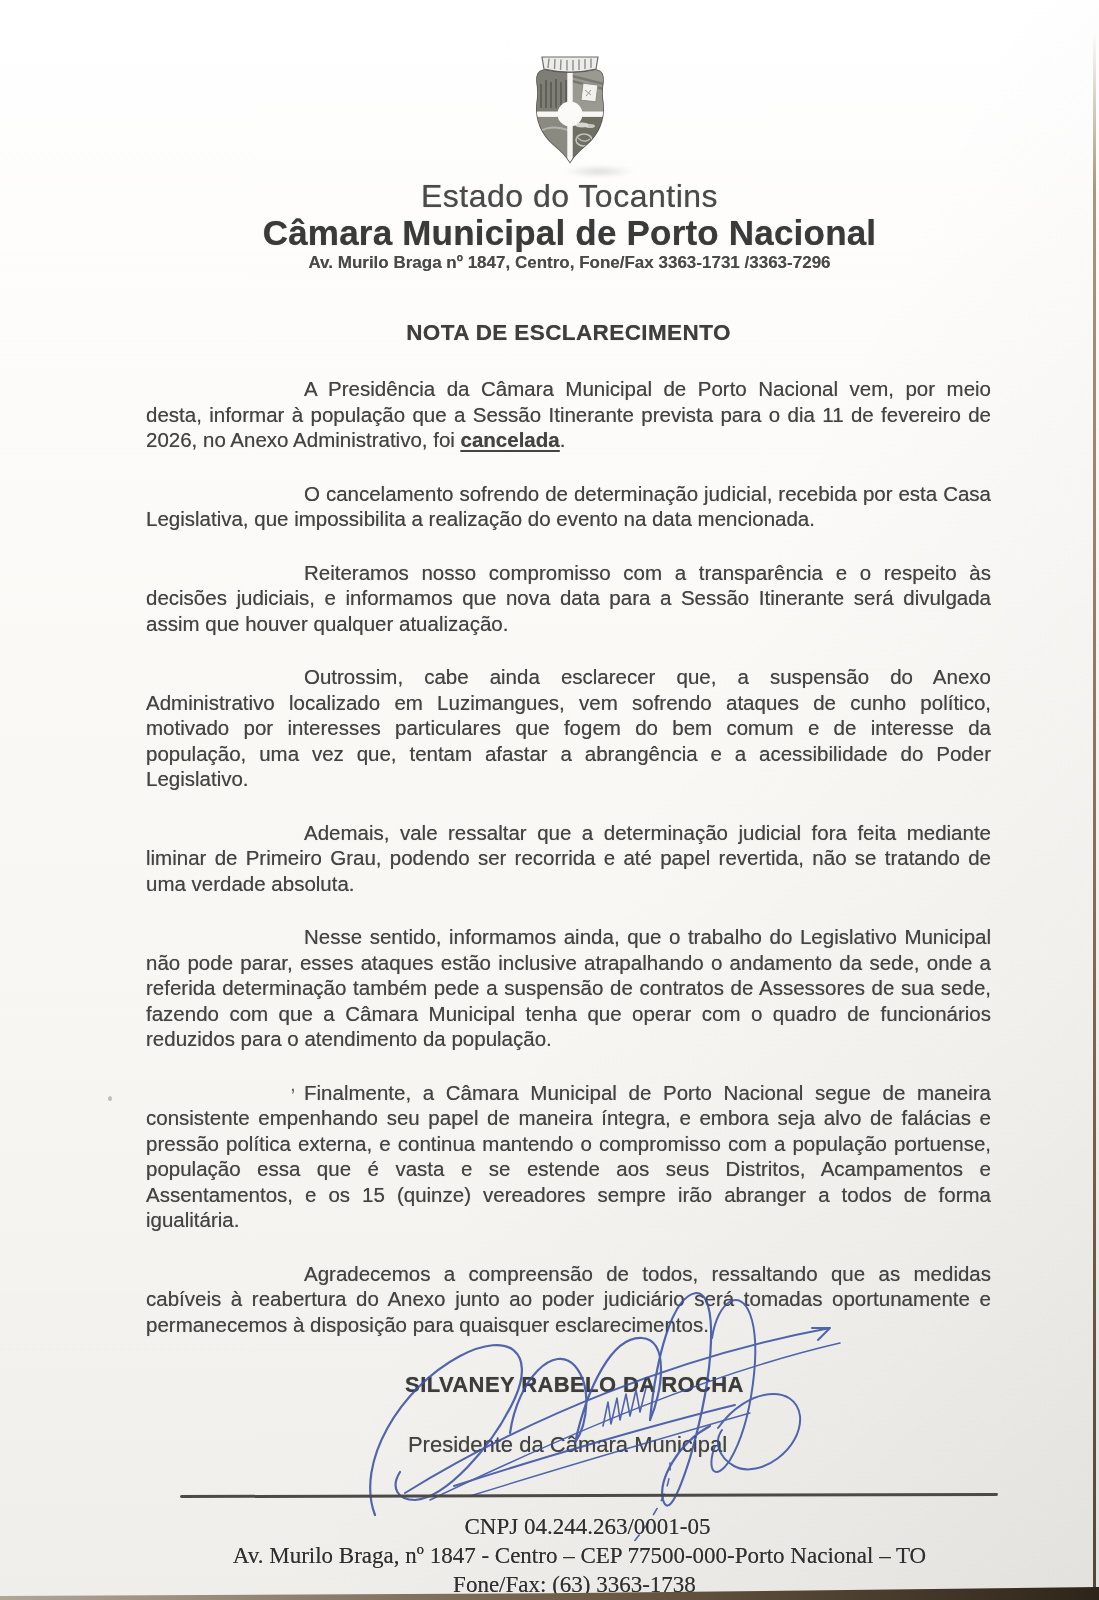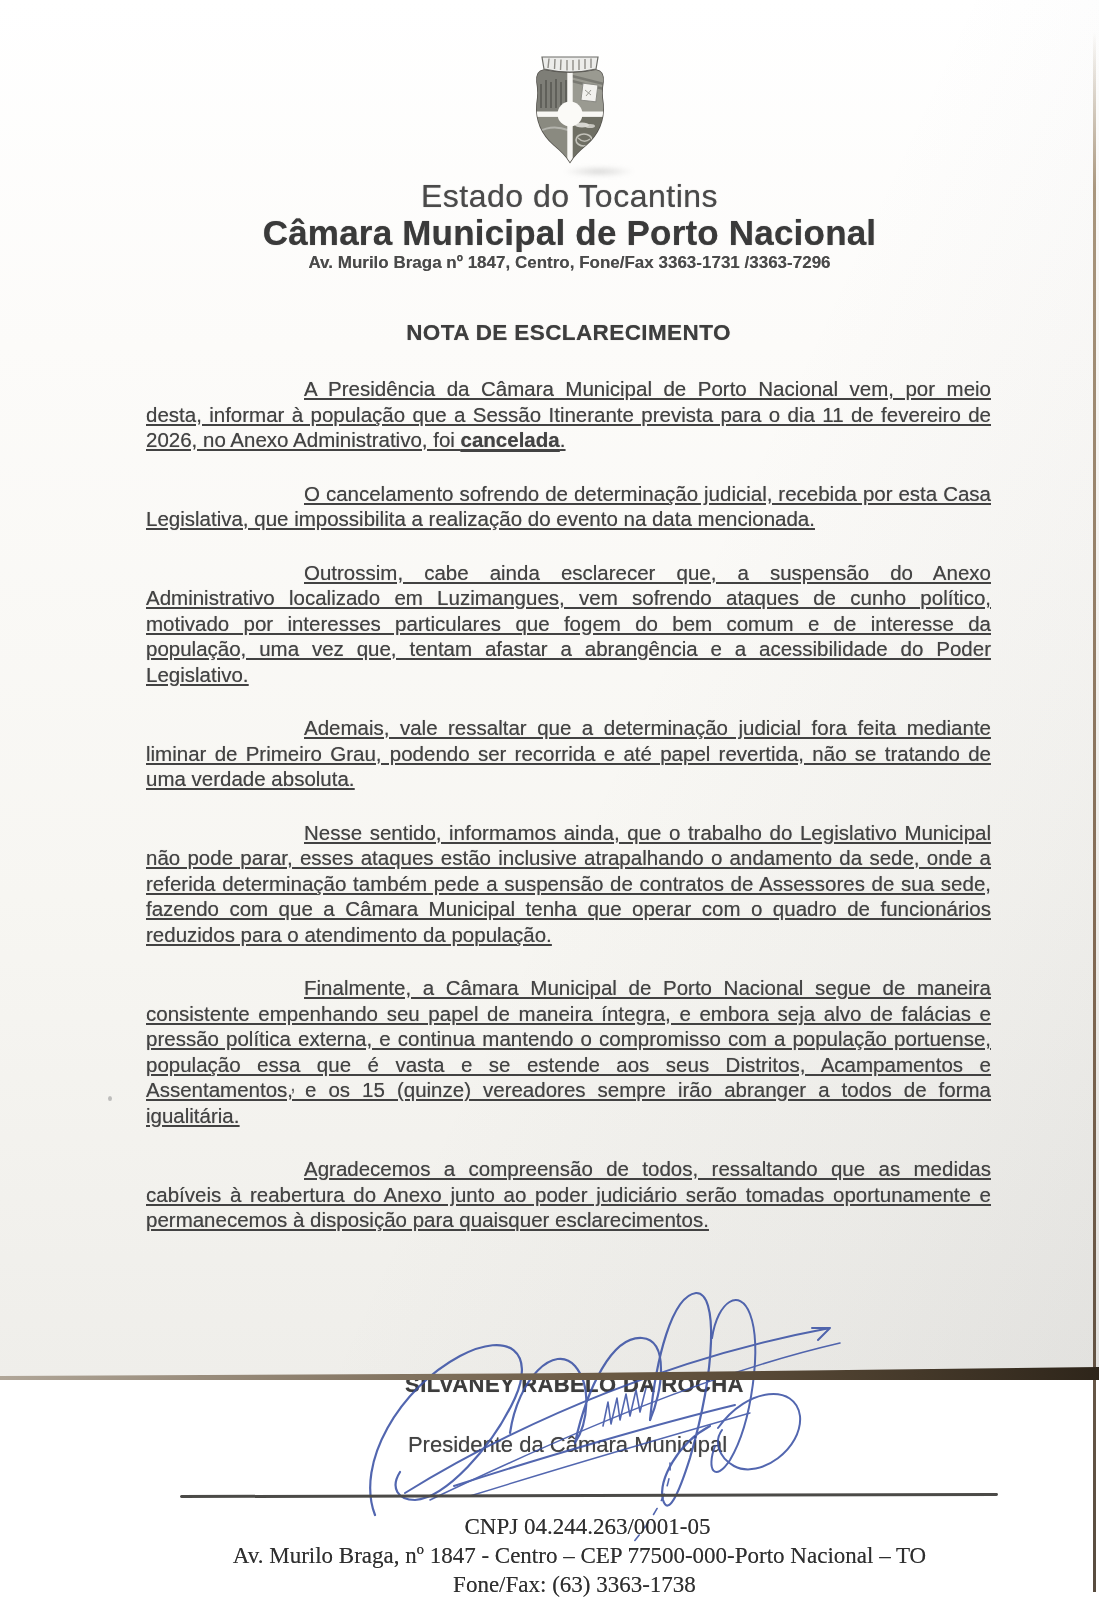--- a/index.html
+++ b/index.html
@@ -1,19 +1,19 @@
 <!DOCTYPE html>
 <html><head>
 <meta charset="utf-8">
 <style>
   html,body { margin:0; padding:0; }
   body { width:1099px; height:1600px; overflow:hidden; }
 
   .page {
-    position:relative; width:1099px; height:1380px;
+    position:relative; width:1099px; height:1600px;
     background:
       linear-gradient(115deg, rgba(0,0,0,0) 55%, rgba(110,112,118,0.05) 82%, rgba(110,112,118,0.10) 100%),
       linear-gradient(180deg, #ffffff 0%, #fcfbf9 25%, #f7f6f2 65%, #efeeea 100%);
     font-family:"Liberation Sans", sans-serif;
     color:#424242;
   }
 
   
   .crest { position:absolute; top:54px; left:520px; width:100px; height:112px; }
   .hdr-line { position:absolute; left:0; width:100%; text-align:center; transform:translateX(20px); white-space:nowrap; }
@@ -23,21 +23,21 @@
                text-shadow:0 0 .8px rgba(58,58,58,.7); }
   .hdr-addr  { top:253px; font-size:17px; font-weight:700; color:#4a4a4a;
                text-shadow:0 0 .6px rgba(74,74,74,.6); }
 
   
   .doc-title { position:absolute; top:320px; left:0; width:100%; text-align:center;
                transform:translateX(19px); font-size:22.5px; font-weight:700; color:#3e3e3e;
                letter-spacing:.4px; text-shadow:0 0 .7px rgba(62,62,62,.7); }
 
   
-  .doc-body { position:absolute; top:376px; left:146px; width:845px;text-decoration:underline; }
+  .doc-body { position:absolute; top:376px; left:146px; width:845px; }
   .doc-body p {
     margin:0 0 28px 0;
     font-size:20.5px; line-height:25.5px;
     text-align:justify; text-align-last:left;
     text-indent:158px;
     color:#434343; text-shadow:0 0 .7px rgba(67,67,67,.65);
   }
   .em-underline { font-weight:700; text-decoration:underline; text-decoration-thickness:2px; text-underline-offset:3px; }
 
   
@@ -114,25 +114,26 @@
 
   <div class="hdr-line hdr-state">Estado do Tocantins</div>
   <div class="hdr-line hdr-inst">Câmara Municipal de Porto Nacional</div>
   <div class="hdr-line hdr-addr">Av. Murilo Braga nº 1847, Centro, Fone/Fax 3363-1731 /3363-7296</div>
 
   <div class="doc-title">NOTA DE ESCLARECIMENTO</div>
 
   <div class="doc-body">
     <p><span>A Presidência da Câmara Municipal de Porto Nacional vem, por meio desta, informar à população que a Sessão Itinerante prevista para o dia 11 de fevereiro de 2026, no Anexo Administrativo, foi </span><span class="em-underline">cancelada</span><span>.</span></p>
     <p>O cancelamento sofrendo de determinação judicial, recebida por esta Casa Legislativa, que impossibilita a realização do evento na data mencionada.</p>
+    <p>Reiteramos nosso compromisso com a transparência e o respeito às decisões judiciais, e informamos que nova data para a Sessão Itinerante será divulgada assim que houver qualquer atualização.</p>
     <p>Outrossim, cabe ainda esclarecer que, a suspensão do Anexo Administrativo localizado em Luzimangues, vem sofrendo ataques de cunho político, motivado por interesses particulares que fogem do bem comum e de interesse da população, uma vez que, tentam afastar a abrangência e a acessibilidade do Poder Legislativo.</p>
     <p>Ademais, vale ressaltar que a determinação judicial fora feita mediante liminar de Primeiro Grau, podendo ser recorrida e até papel revertida, não se tratando de uma verdade absoluta.</p>
     <p>Nesse sentido, informamos ainda, que o trabalho do Legislativo Municipal não pode parar, esses ataques estão inclusive atrapalhando o andamento da sede, onde a referida determinação também pede a suspensão de contratos de Assessores de sua sede, fazendo com que a Câmara Municipal tenha que operar com o quadro de funcionários reduzidos para o atendimento da população.</p>
     <p>Finalmente, a Câmara Municipal de Porto Nacional segue de maneira consistente empenhando seu papel de maneira íntegra, e embora seja alvo de falácias e pressão política externa, e continua mantendo o compromisso com a população portuense, população essa que é vasta e se estende aos seus Distritos, Acampamentos e Assentamentos, e os 15 (quinze) vereadores sempre irão abranger a todos de forma igualitária.</p>
-    <p>Agradecemos a compreensão de todos, ressaltando que as medidas cabíveis à reabertura do Anexo junto ao poder judiciário serão tomadas oportunamente e permanecemos à disposição para quaisquer esclarecimentos.</p>
+    <p>Agradecemos a compreensão de todos, ressaltando que as medidas cabíveis à reabertura do Anexo junto ao poder judiciário será tomadas oportunamente e permanecemos à disposição para quaisquer esclarecimentos.</p>
   </div>
 
   <div class="ink-comma">,</div>
   <div class="margin-dot"></div>
 
   <div class="sig-name">SILVANEY RABELO DA ROCHA</div>
   <div class="sig-role">Presidente da Câmara Municipal</div>
 
   <svg class="sig-ink" viewBox="0 0 560 300" preserveAspectRatio="none" aria-hidden="true">
     <g fill="none" stroke="#3b52a5" stroke-linecap="round" stroke-linejoin="round" opacity=".88">

